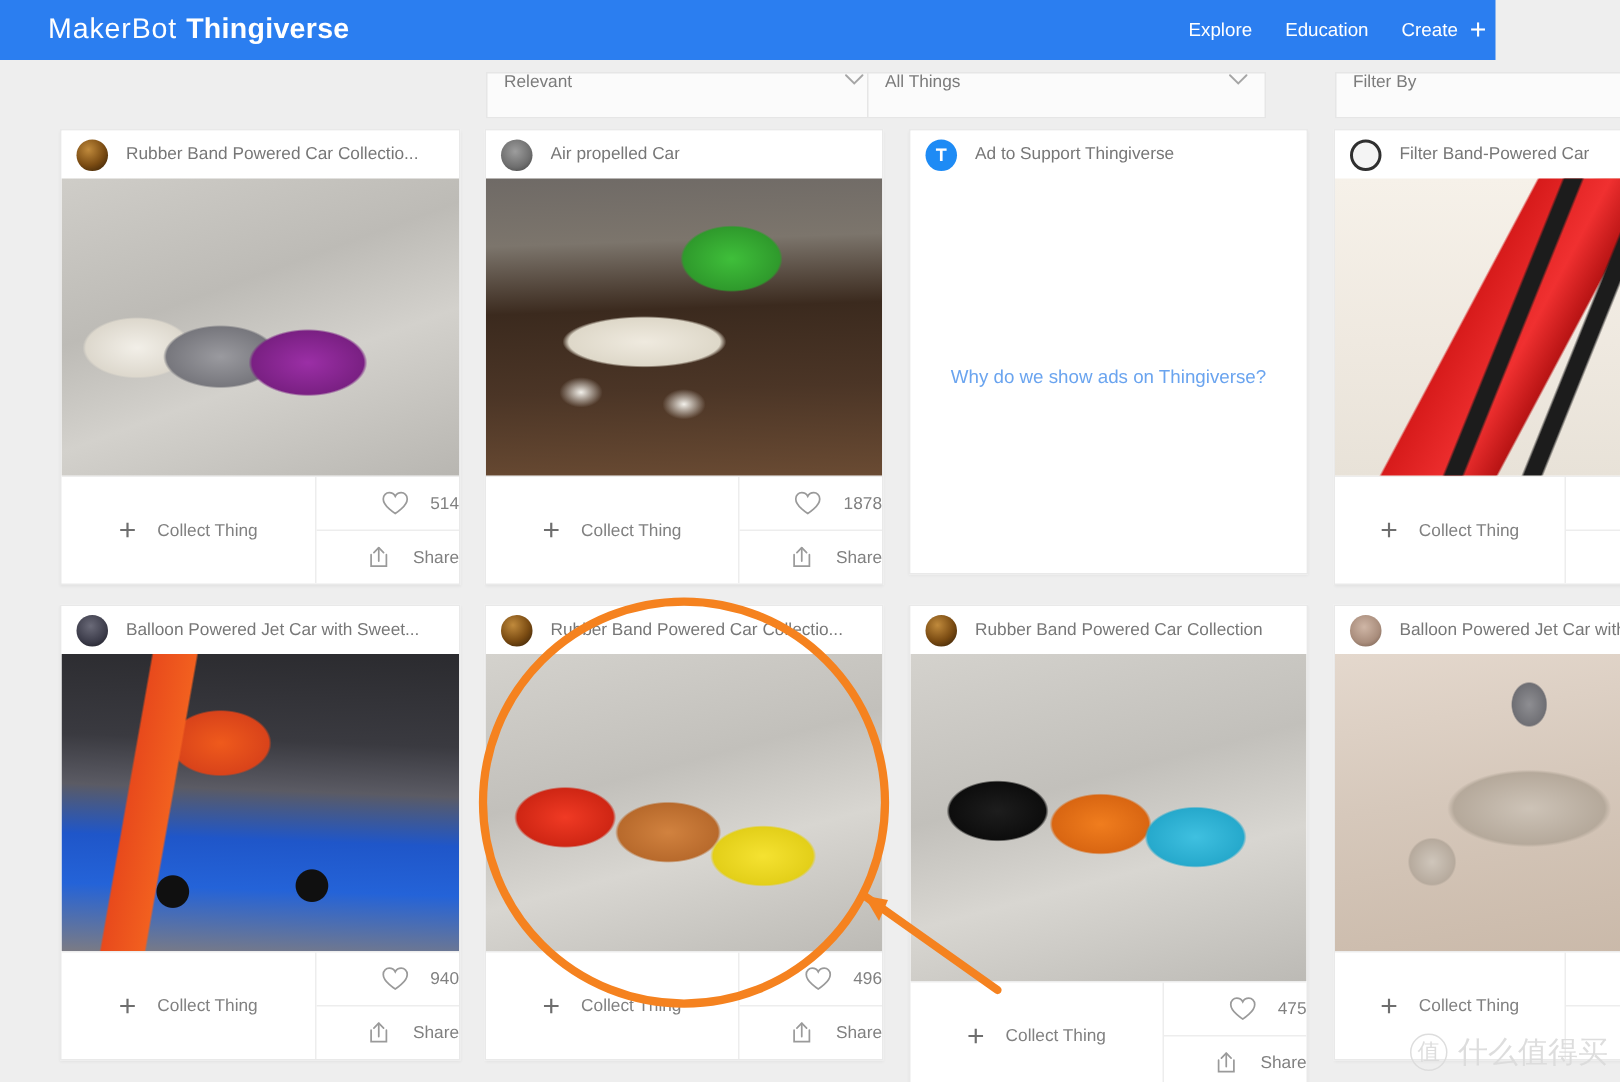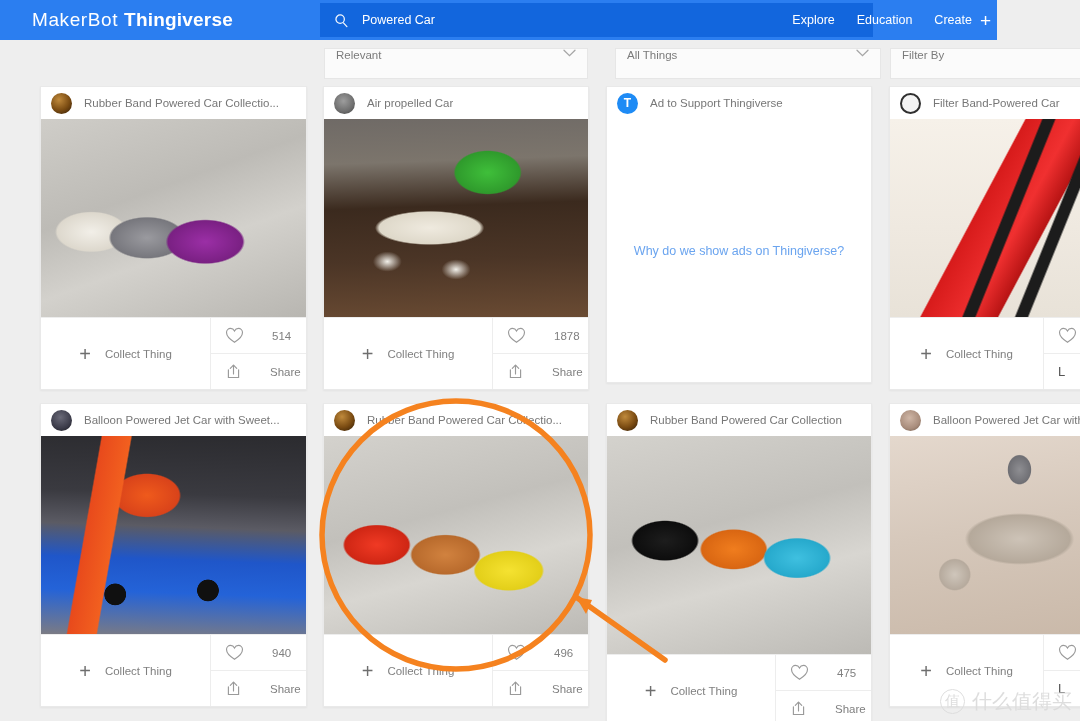--- a/index.html
+++ b/index.html
@@ -61,21 +61,21 @@
   .fbox {
     position: absolute; top: 0; height: 31px;
     background: #fbfbfb; border: 1px solid #e6e6e6;
     display: flex; align-items: flex-start; justify-content: space-between;
     padding: 0 11px;
     font-size: 11.5px; color: #7b7b7b;
     cursor: pointer;
   }
   .fbox .chev { opacity: .75; }
   .fbox.f1 { left: 324px; width: 264px; }
-  .fbox.f2 { left: 615px; width: 266px; }
+  .fbox.f2 { left: 578px; width: 266px; }
   .fbox.f3 { left: 890px; width: 250px; }
 
   
   .grid { position: absolute; top: 86px; left: 0; width: 1080px; height: 640px; }
 
   .card {
     position: absolute;
     background: #ffffff;
     border: 1px solid #e9e9e9;
     box-shadow: 0 1px 2px rgba(0,0,0,.05);
@@ -101,23 +101,24 @@
 
   .card-foot { display: flex; height: 72px; border-top: 1px solid #ededed; }
   .collect {
     flex: 1 1 auto; display: flex; align-items: center; justify-content: center;
     gap: 14px; color: #808080; font-size: 11.5px;
     border-right: 1px solid #ededed; cursor: pointer;
   }
   .collect .pl { font-size: 20px; font-weight: 300; line-height: 1; color: #6e6e6e; }
   .sidecol { width: 95px; display: flex; flex-direction: column; flex: 0 0 auto; }
   .sidecell {
-    flex: 1 1 0; display: flex; align-items: center; gap: 28px;
+    flex: 1 1 0; display: flex; align-items: center; gap: 14px;
     padding-left: 14px; font-size: 11.5px; color: #808080;
     cursor: pointer;
+    justify-content: flex-end;
   }
   .sidecell + .sidecell { border-top: 1px solid #ededed; }
 
   
   .ad-body {
     height: 263px; display: flex; align-items: center; justify-content: center;
     background: #ffffff;
   }
   .ad-link { color: #6aa4ef; font-size: 12.5px; cursor: pointer; }
   .tcircle {
@@ -145,27 +146,20 @@
 </style>
 </head>
 <body>
 
 <div class="header">
   <div class="brand">
     <span class="b1">MakerBot</span>
     <span class="b2">Thingiverse</span>
   </div>
 
-  <div class="searchwrap">
-    <svg class="search-icon" viewBox="0 0 20 20" fill="none" stroke="#ffffff" stroke-width="1.7">
-      <circle cx="8.2" cy="8.2" r="5.6"></circle>
-        <line x1="12.6" y1="13.2" x2="17.2" y2="18.2" stroke-linecap="round"></line>
-    </svg>
-    <span class="search-value" placeholder="Search Thingiverse">Powered Car</span>
-  </div>
 
   <div class="navlinks">
     <a>Explore</a>
     <a>Education</a>
     <a>Create</a>
     <span class="plus-icon">+</span>
   </div>
 </div>
 
 <div class="filterbar">

